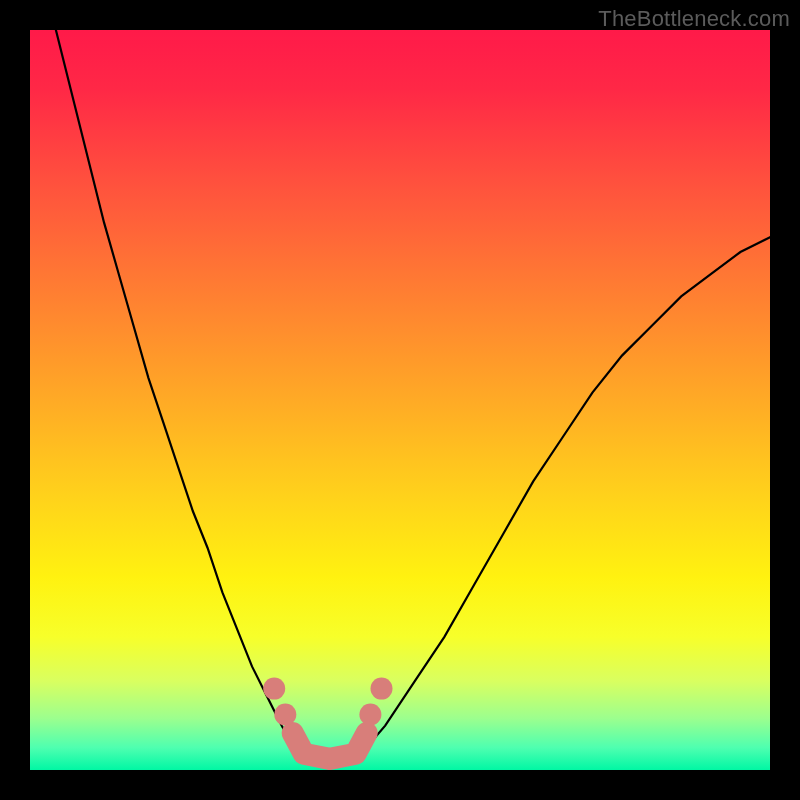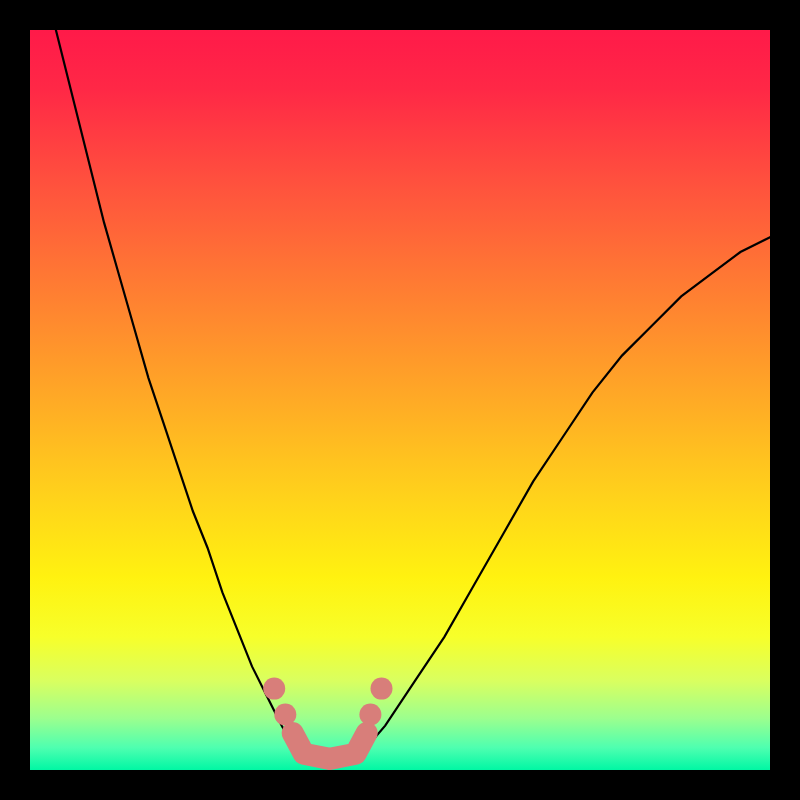--- a/index.html
+++ b/index.html
@@ -49,20 +49,21 @@
     font-size: 22px;
     font-weight: 500;
     letter-spacing: 0.2px;
   }
 </style>
 </head>
 <body>
 
 <div class="frame">
 
+  <div class="watermark">TheBottleneck.com</div>
 
   <div class="plot-area">
     <svg class="gradient-bg" viewBox="0 0 740 740" preserveAspectRatio="none">
       <defs>
         <linearGradient id="bg-grad" x1="0" y1="0" x2="0" y2="1">
             <stop offset="0.0%" stop-color="#ff1a49"></stop>
             <stop offset="8.0%" stop-color="#ff2846"></stop>
             <stop offset="20.0%" stop-color="#ff4f3e"></stop>
             <stop offset="34.0%" stop-color="#ff7a33"></stop>
             <stop offset="48.0%" stop-color="#ffa427"></stop>

